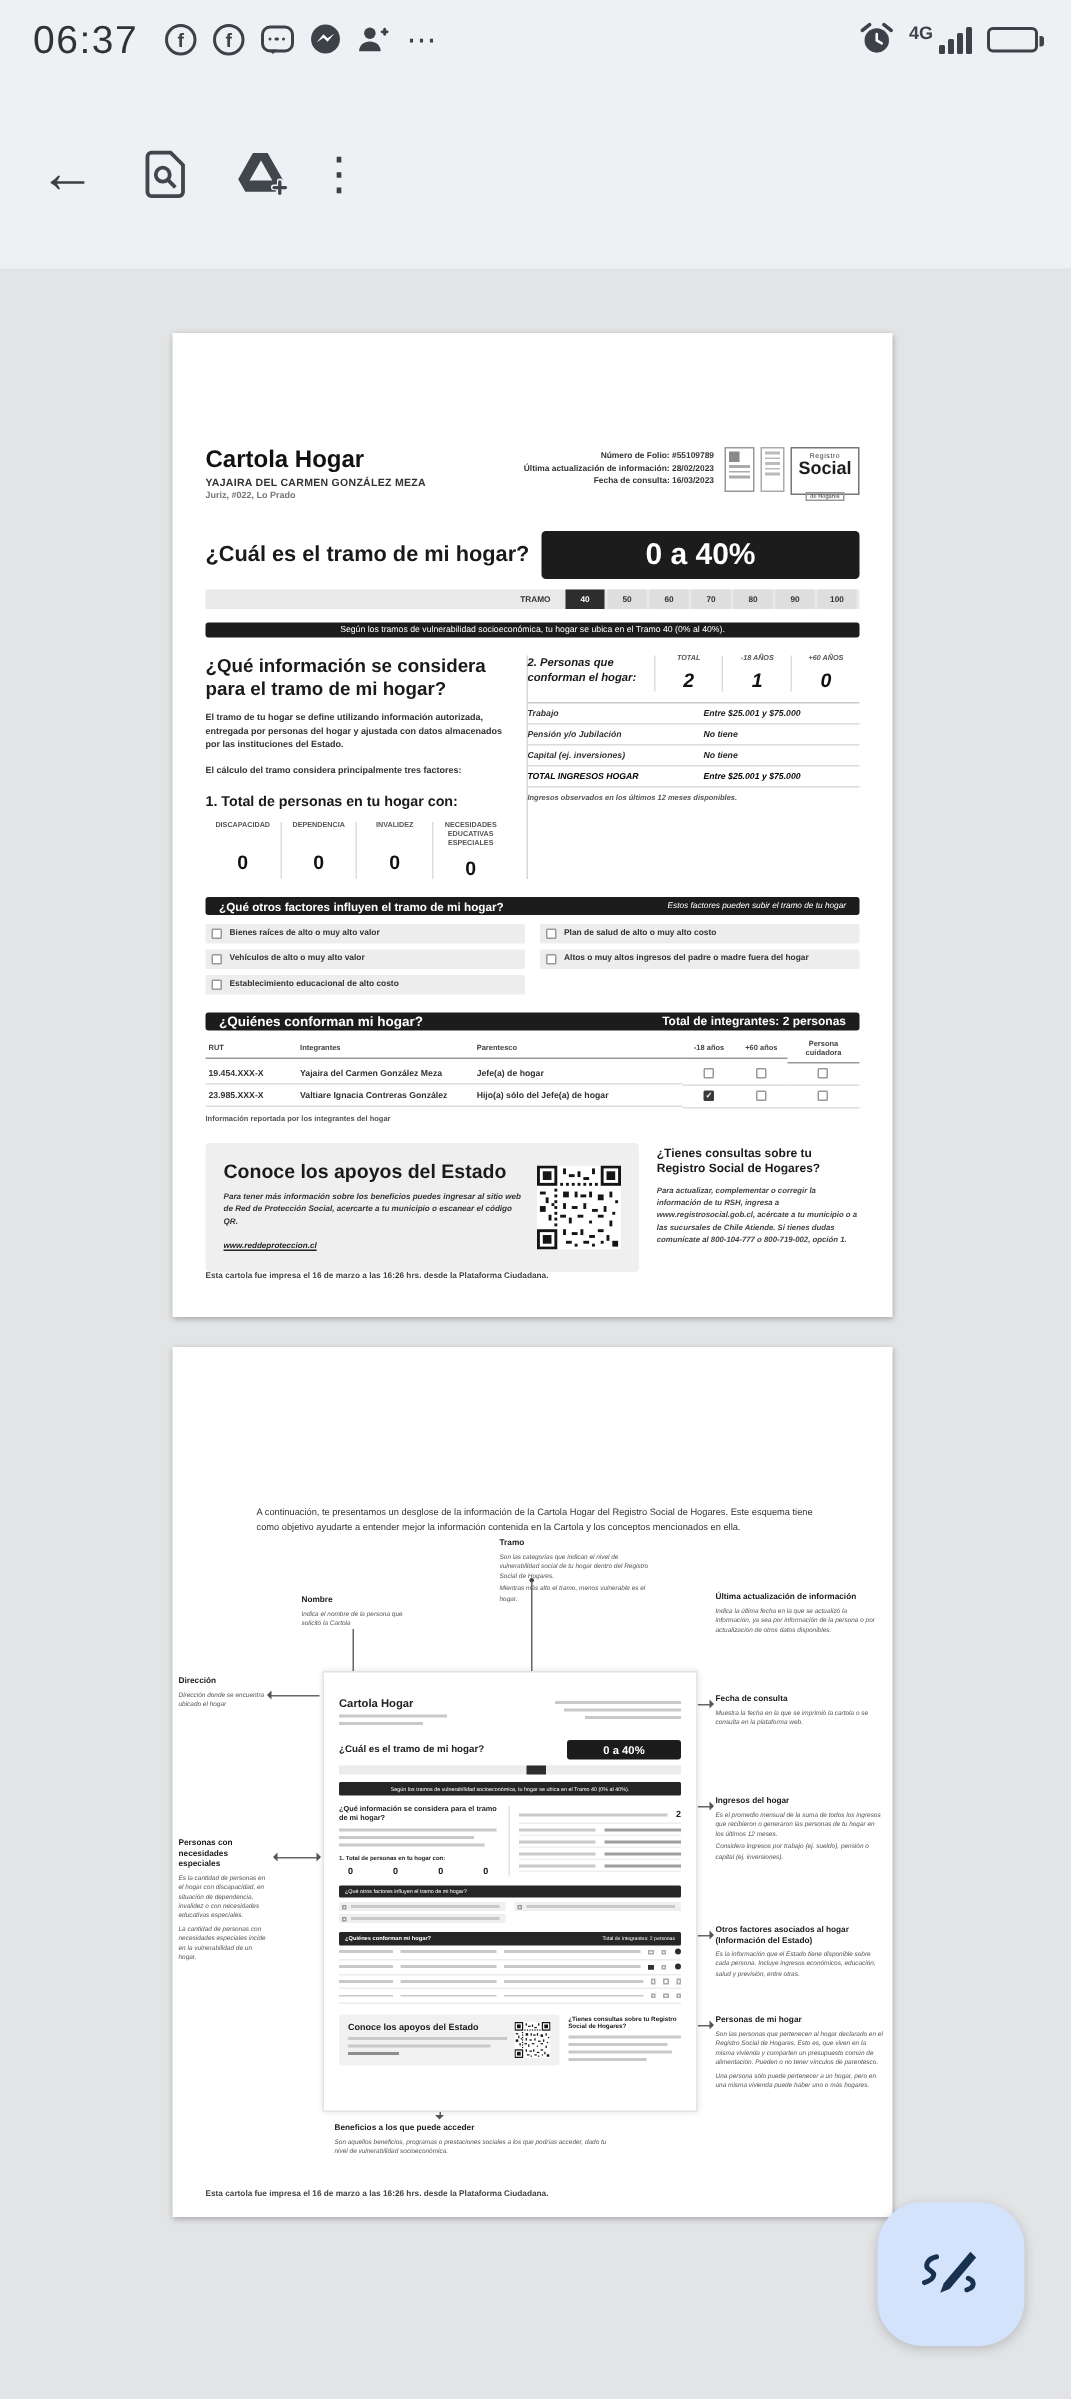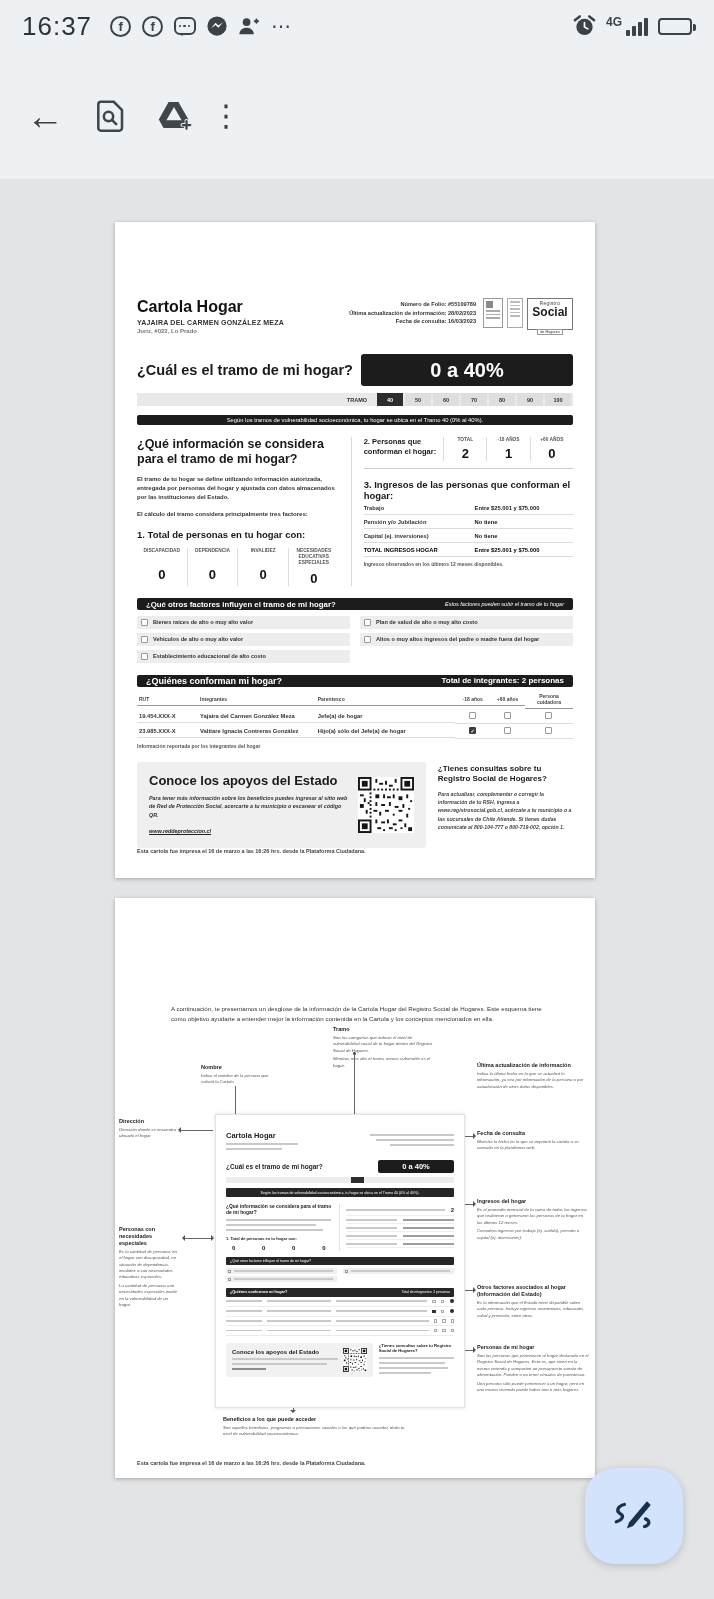--- a/index.html
+++ b/index.html
@@ -72,21 +72,21 @@
     font-size:20px; font-weight:bold; display:flex; align-items:center; justify-content:center; }
   .scale { margin-top:7px; height:13px; background:#e9e9e9; display:flex; align-items:center; justify-content:flex-end; padding-right:2px; }
   .sc-label { font-size:5.5px; font-weight:bold; color:#333; margin-right:8px; }
   .sc-cell { width:26px; height:13px; margin-left:2px; background:#dedede; color:#333;
     font-size:5.5px; font-weight:bold; display:flex; align-items:center; justify-content:center; }
   .sc-cell.sel { background:#2d2d2d; color:#fff; }
   .banner { background:#1c1c1c; color:#fff; border-radius:2px; display:flex; align-items:center; }
   .b1 { margin-top:9px; height:15px; justify-content:center; font-size:5.8px; }
   .cols { display:flex; margin-top:12px; }
   .col-l { width:49%; padding-right:12px; }
-  .col-r { width:51%; border-left:1px solid #d8d8d8; padding-left:12px; }
+  .col-r { width:51%; border-left:1px solid #d8d8d8; padding-left:0;font-style:italic; }
   .col-l h3 { font-size:12.5px; line-height:1.18; font-weight:bold; color:#1a1a1a; }
   .col-l p { font-size:6px; line-height:1.5; color:#333; margin-top:8px; font-weight:bold; }
   .subhead { font-size:9.5px; font-weight:bold; color:#1a1a1a; margin-top:10px; }
   .stats { display:flex; margin-top:8px; }
   .stat { flex:1; text-align:center; padding:0 2px; border-right:1px solid #ddd; }
   .stat:last-child { border-right:none; }
   .stat .sl { font-size:4.8px; font-weight:bold; color:#555; line-height:1.3; min-height:14px; }
   .stat .sv { font-size:13px; font-weight:bold; color:#111; margin-top:5px; }
   .persons { display:flex; border-bottom:1px solid #ccc; padding-bottom:7px; }
   .p-label { width:38%; font-size:7.5px; font-weight:bold; line-height:1.35; color:#1a1a1a; }
@@ -264,21 +264,21 @@
           <rect x="16" y="26" width="2" height="1"></rect>
           <rect x="19" y="27" width="1" height="1"></rect>
           <rect x="26" y="26" width="2" height="2"></rect>
           <rect x="22" y="26" width="1" height="1"></rect>
       </g>
     </g>
   </defs>
 </svg>
 
 <header class="statusbar">
-  <span class="st-time">16:37</span>
+  <span class="st-time">06:37</span>
   <span class="st-ic">
       <span class="fb-circle">f</span>
     </span>
   <span class="st-ic">
       <span class="fb-circle">f</span>
     </span>
   <span class="st-ic">
       <span class="bubble">
         <i></i>
         <i></i>
@@ -432,21 +432,20 @@
             </div>
           <div class="p-col">
               <div class="sl">-18 AÑOS</div>
               <div class="sv">1</div>
             </div>
           <div class="p-col">
               <div class="sl">+60 AÑOS</div>
               <div class="sv">0</div>
             </div>
         </div>
-        <div class="subhead">3. Ingresos de las personas que conforman el hogar:</div>
         <div>
           <div class="inc-row">
               <span class="il">Trabajo</span>
               <span class="iv">Entre $25.001 y $75.000</span>
             </div>
           <div class="inc-row">
               <span class="il">Pensión y/o Jubilación</span>
               <span class="iv">No tiene</span>
             </div>
           <div class="inc-row">

